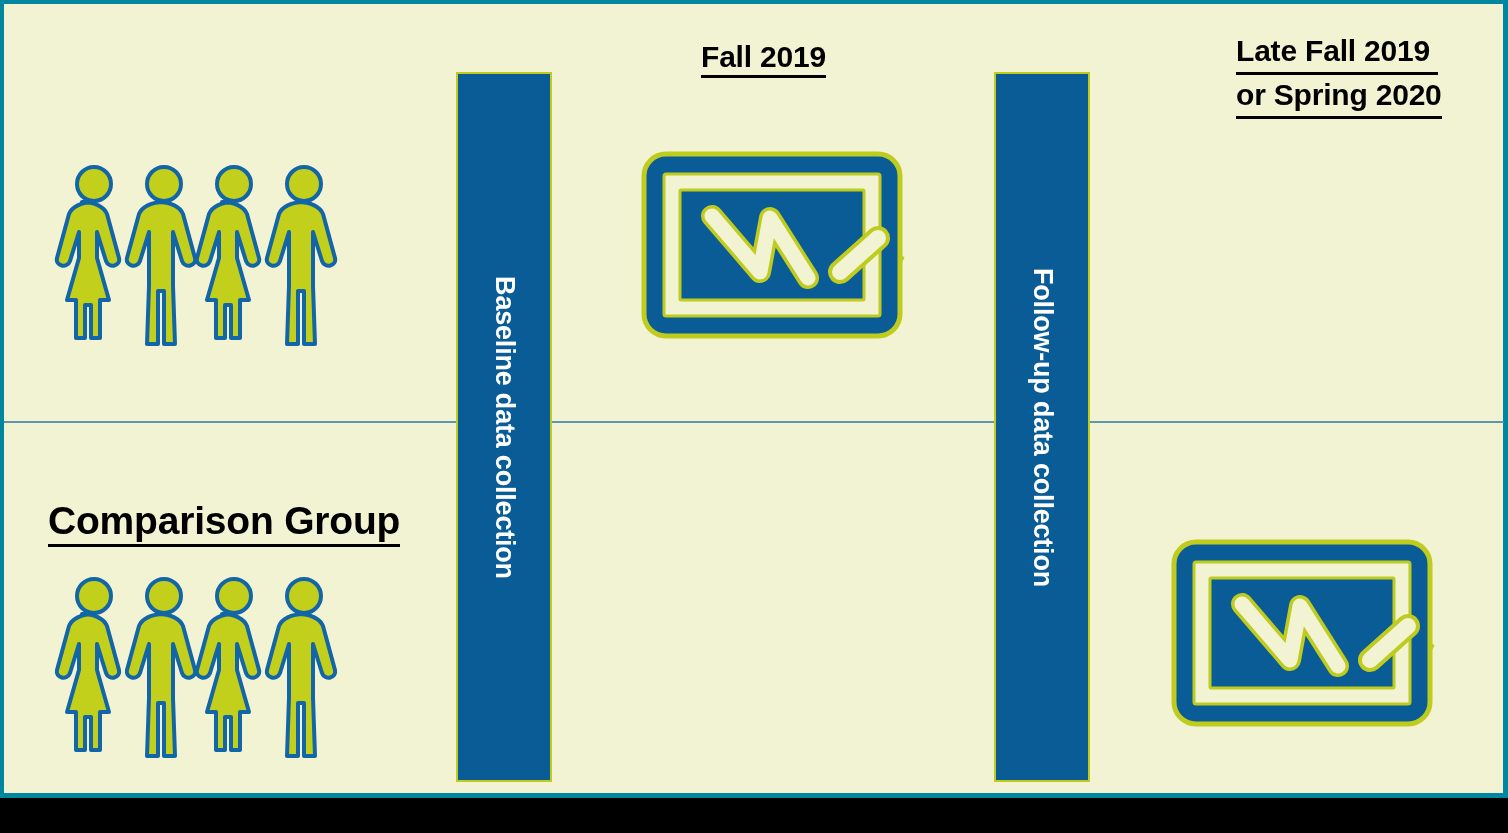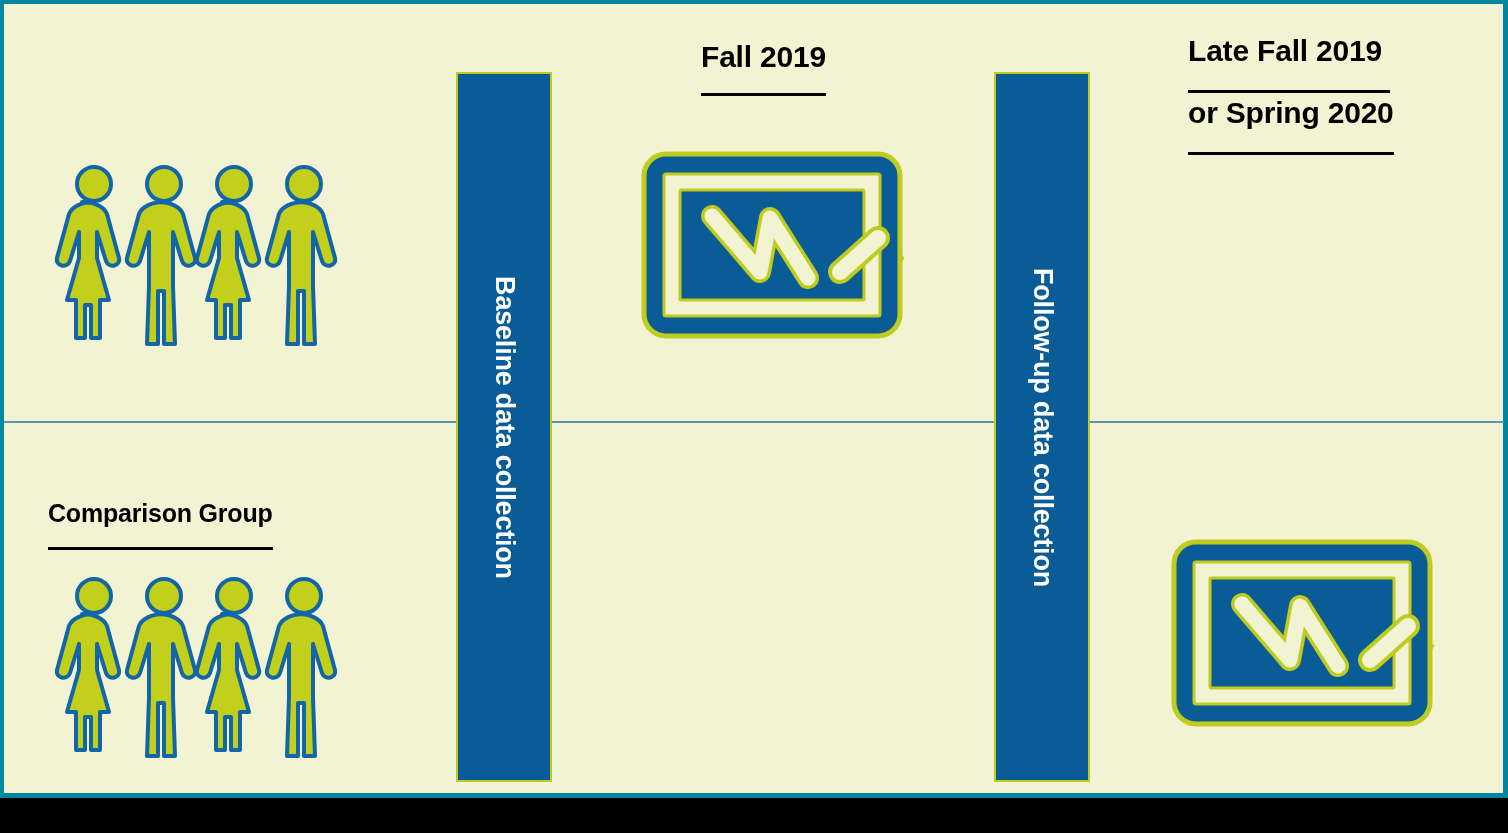--- a/index.html
+++ b/index.html
@@ -49,29 +49,29 @@
   
   .heading {
     position: absolute;
     font-weight: bold;
     color: #000000;
     white-space: pre;
     letter-spacing: -0.2px;
   }
   .heading .u {
     border-bottom: 3px solid #000;
-    padding-bottom: 19px;
+    padding-bottom: 1px;
     display: inline-block;
   }
 
   #h-intervention { left: 44px;  top: 80px;  font-size: 30px; }
-  #h-comparison   { left: 44px;  top: 495px; font-size: 25px; }
+  #h-comparison   { left: 44px;  top: 495px; font-size: 39px; }
   #h-fall2019     { left: 697px; top: 36px;  font-size: 30px; }
   #h-latefall     { left: 1184px;top: 27px;  font-size: 30px; line-height: 40px; }
-  #h-latefall .u  { border-bottom-width: 3px; }
+  #h-latefall .u  { border-bottom-width: 3px; margin-left: 48px; }
 
   
   .vbar {
     position: absolute;
     background: #0A5C96;
     border: 2px solid #BFCC1E;
     display: flex;
     align-items: center;
     justify-content: center;
   }

